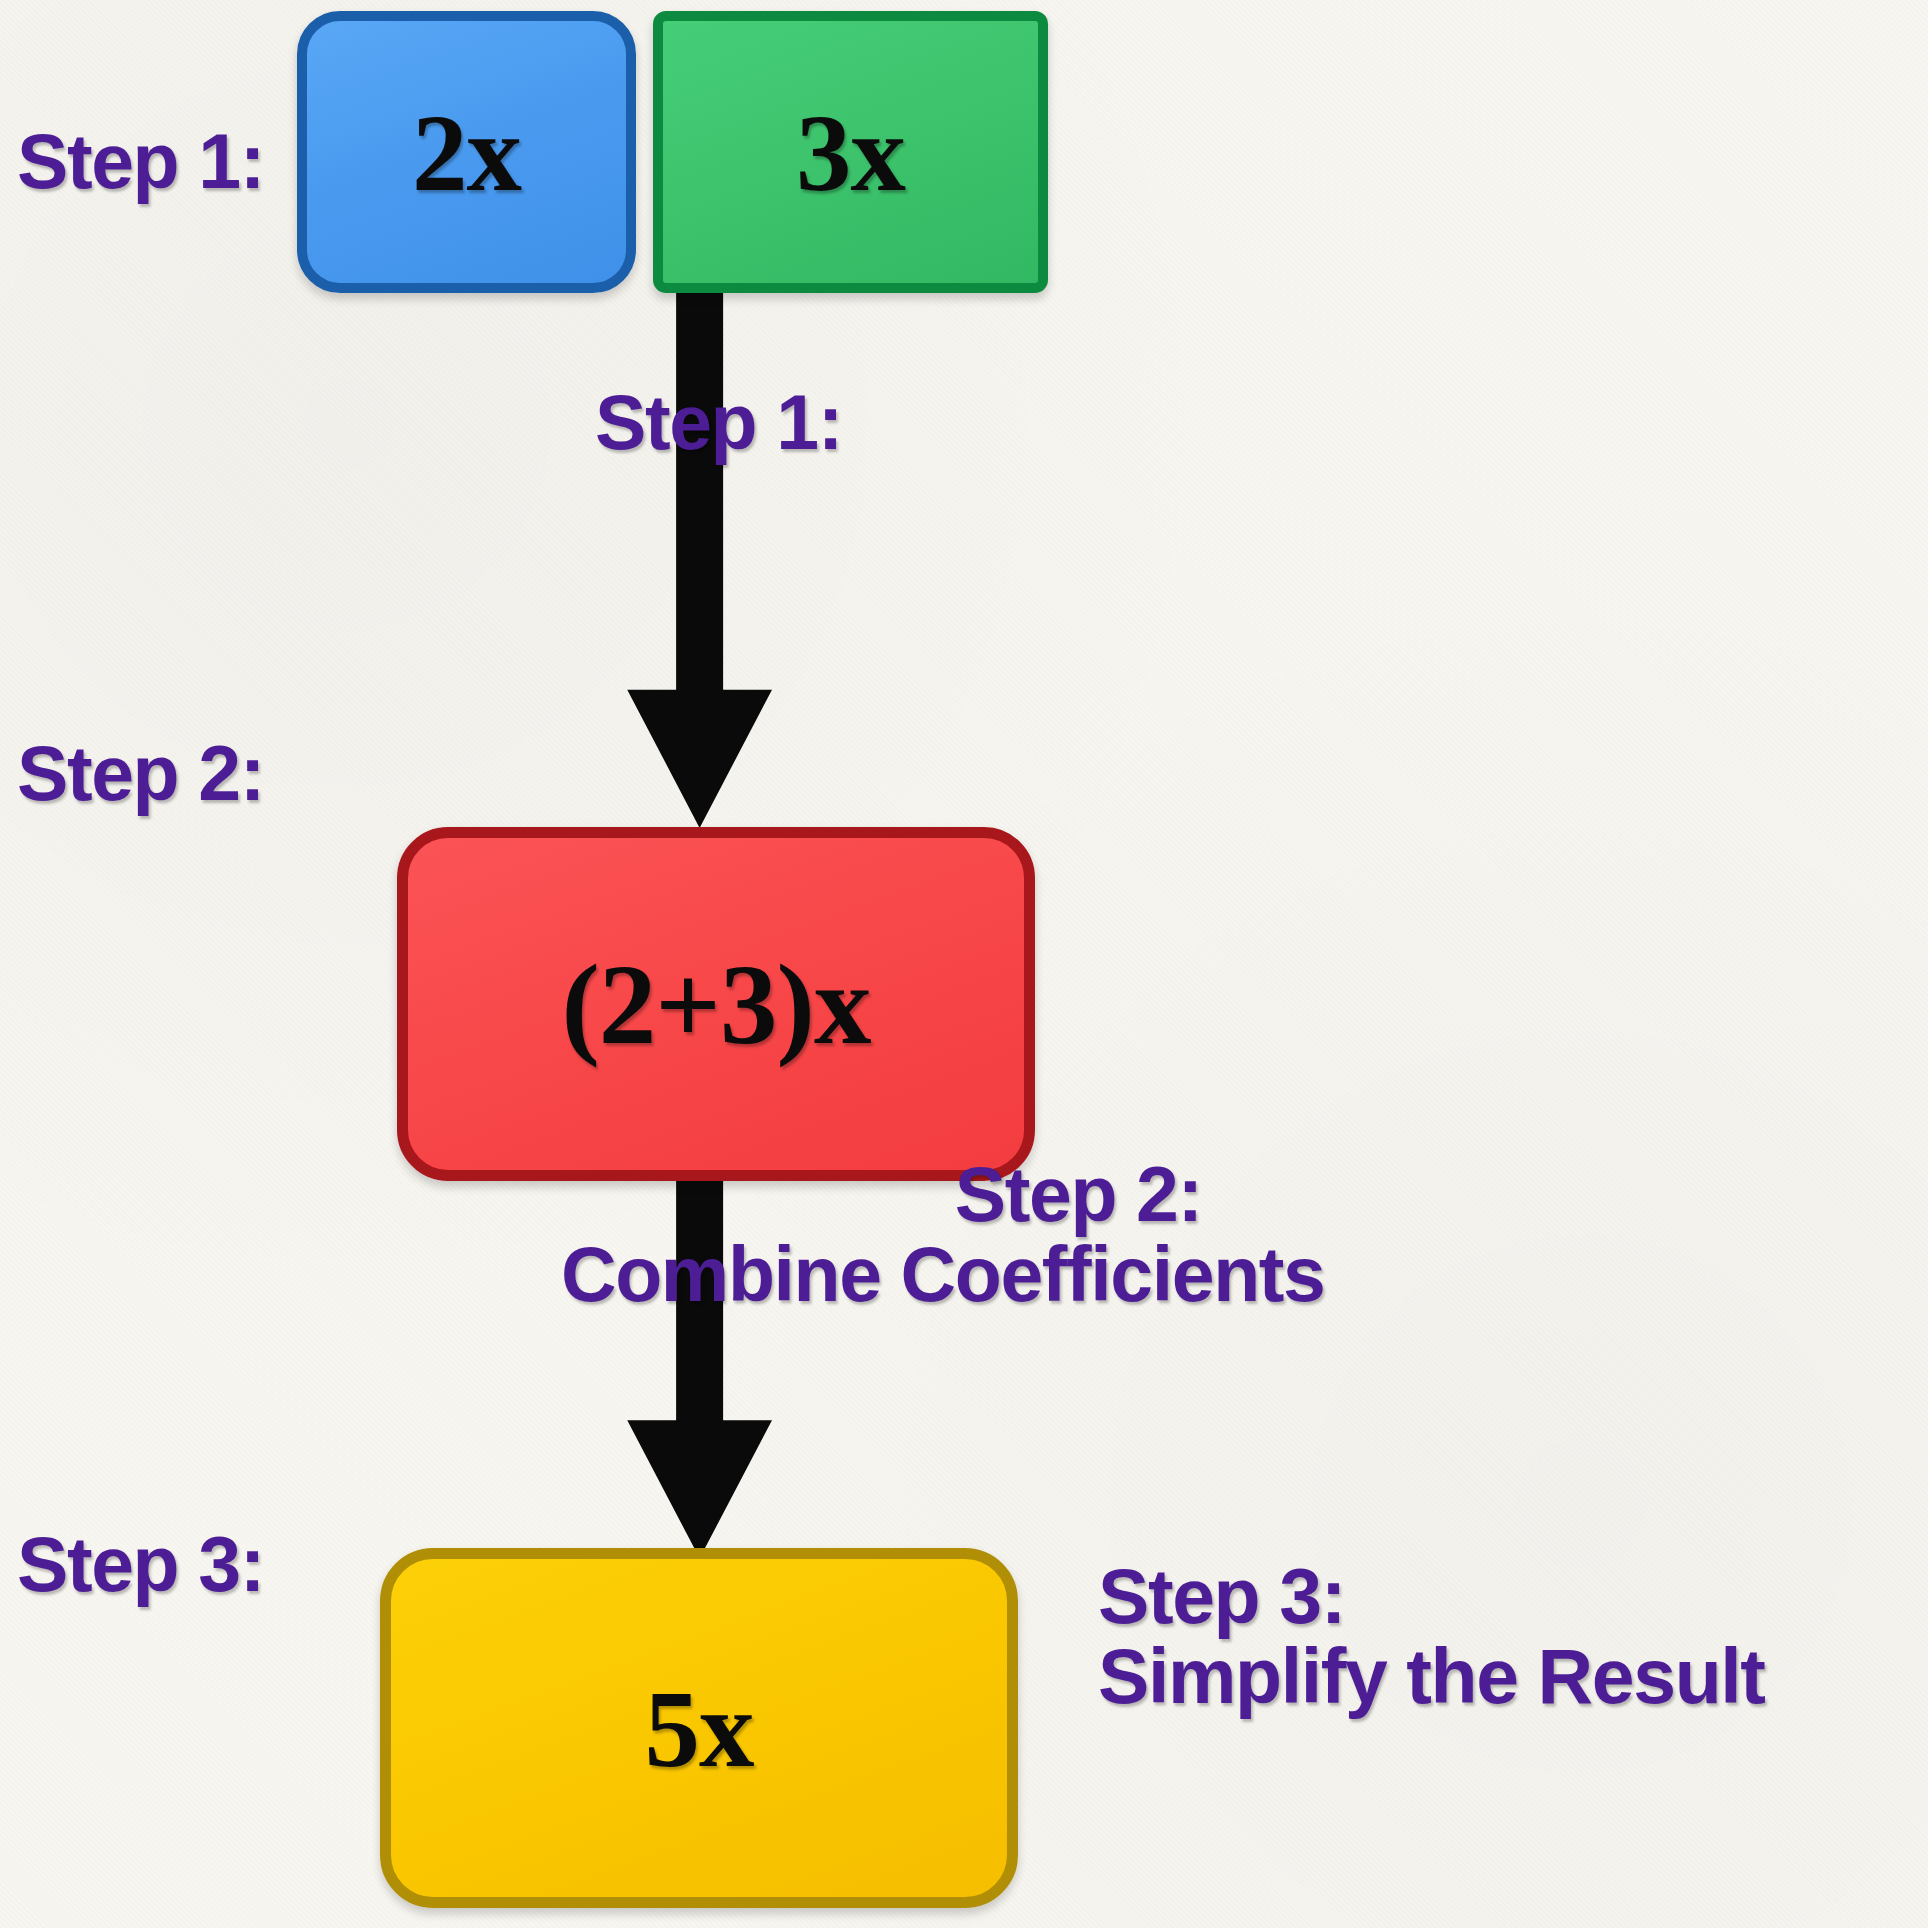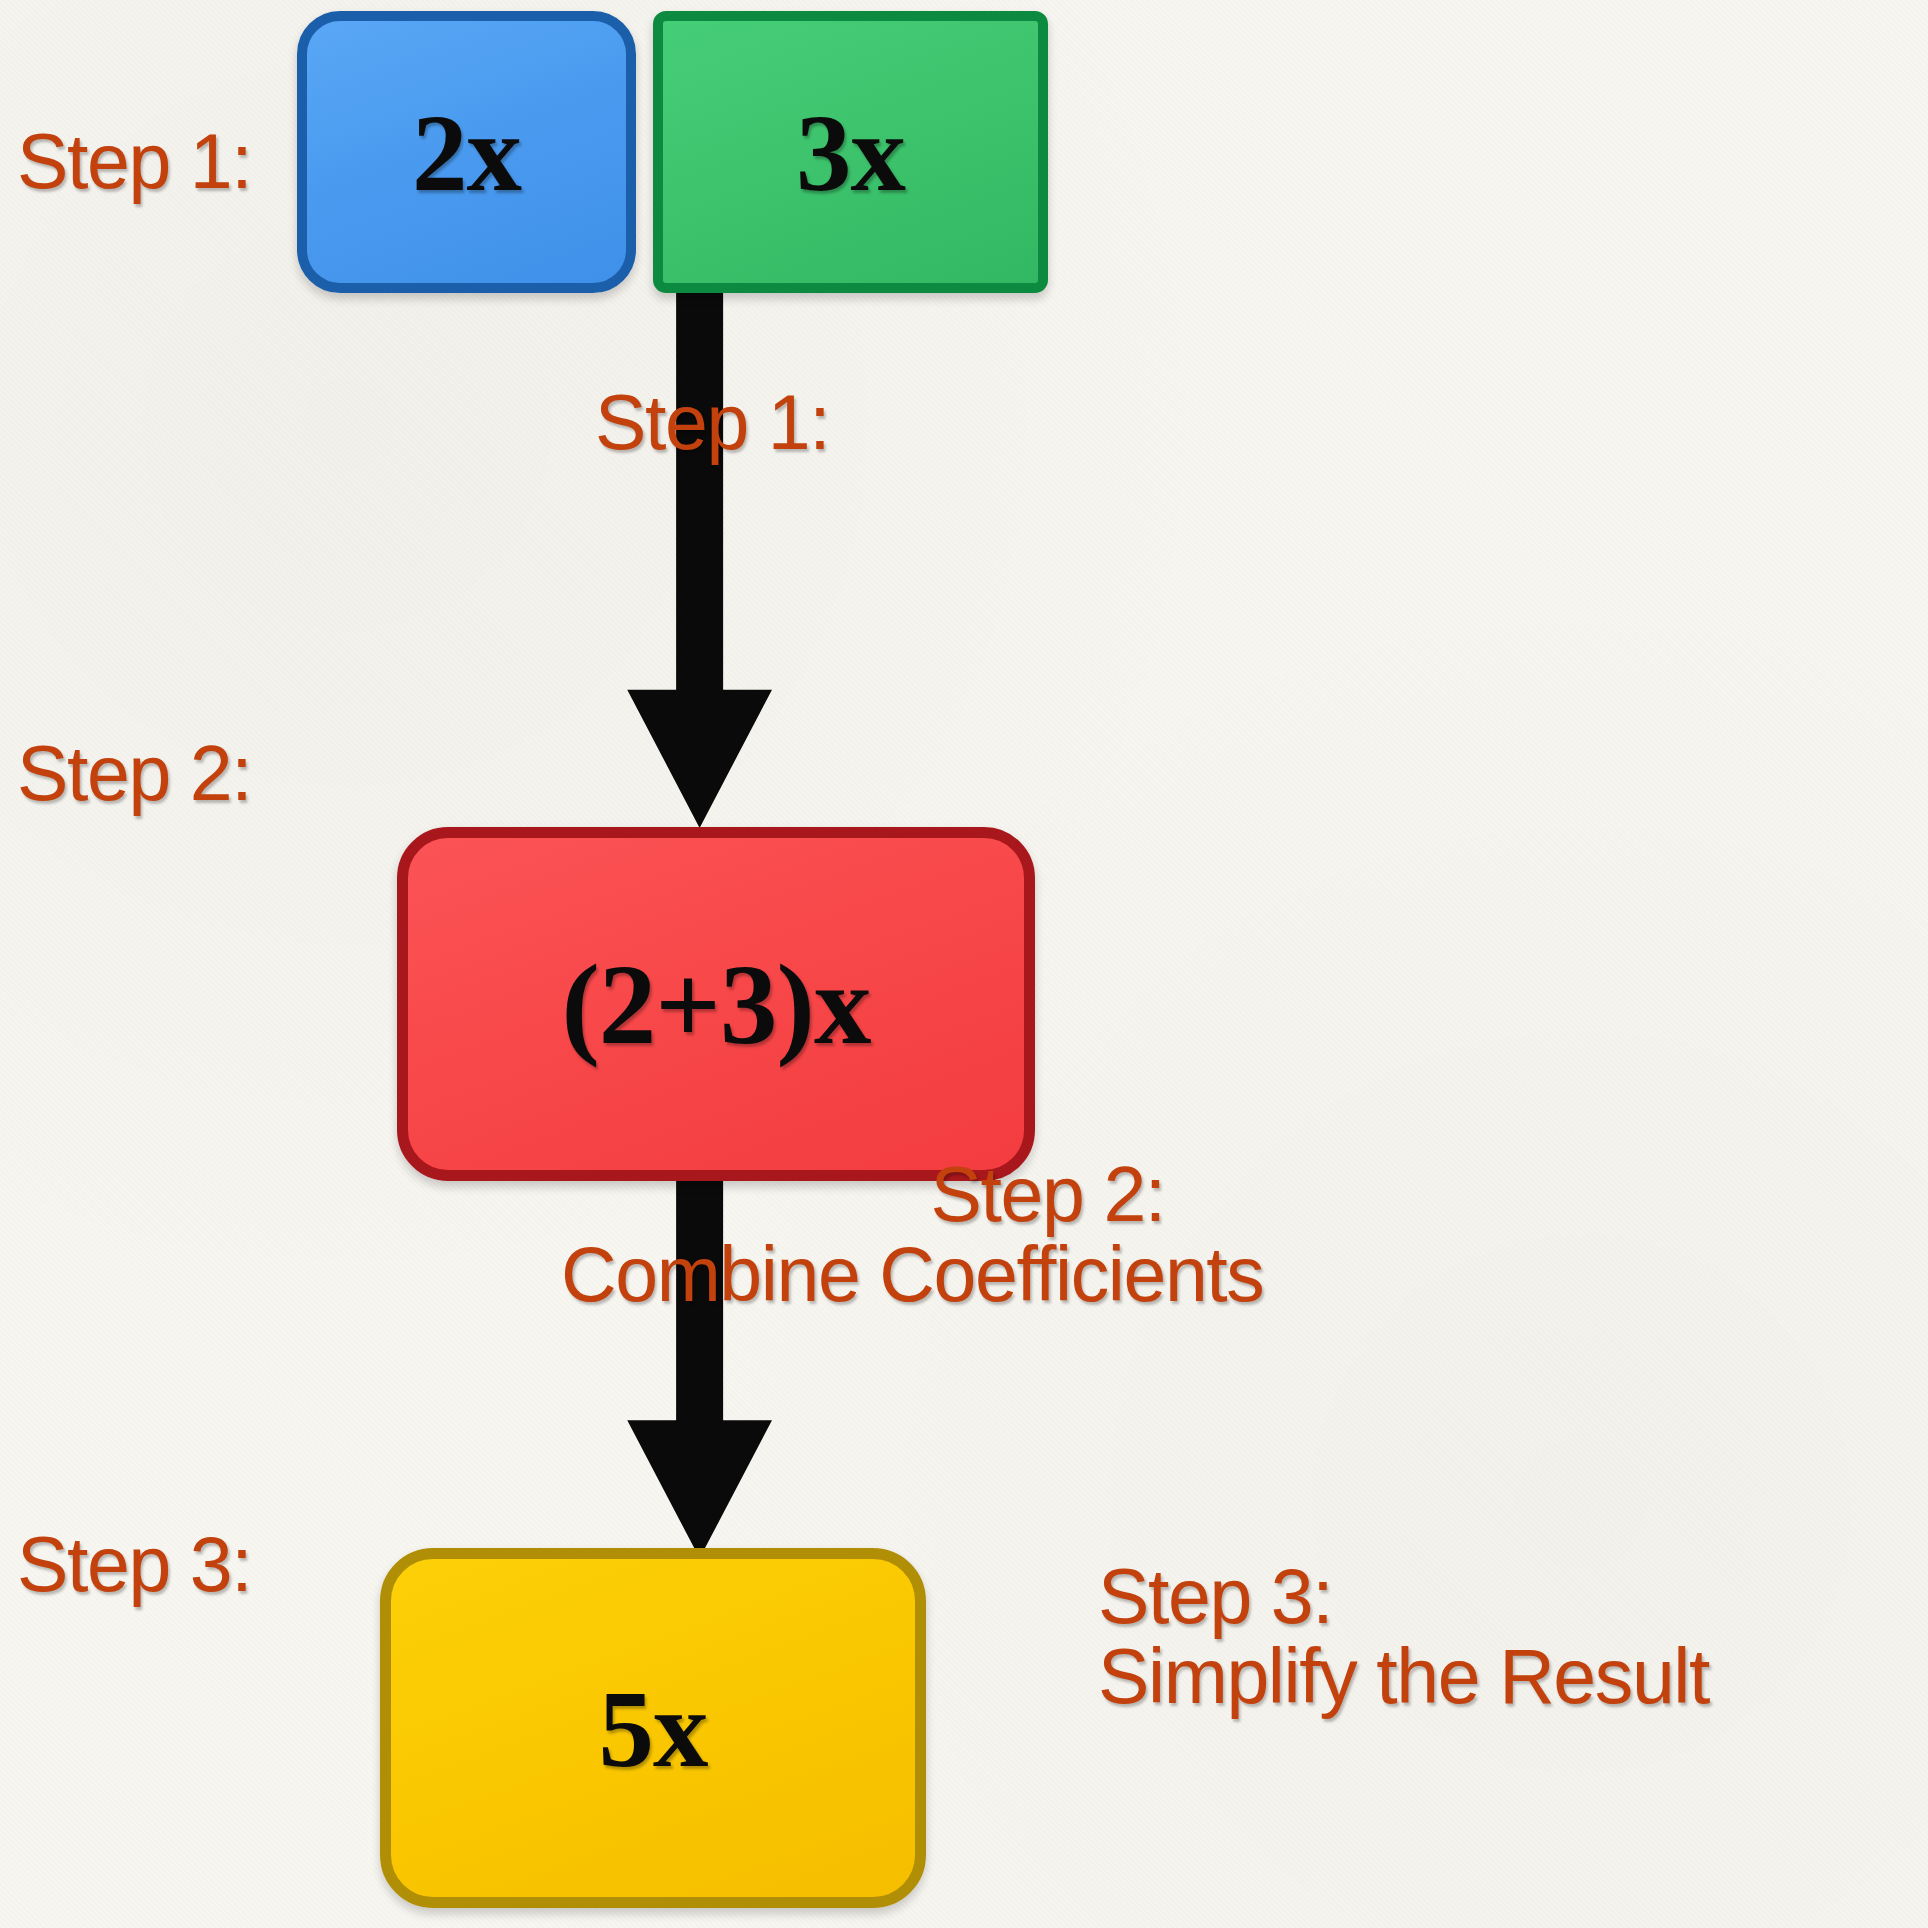--- a/index.html
+++ b/index.html
@@ -67,39 +67,39 @@
     left: 380px; top: 827px; width: 638px; height: 354px;
     background: linear-gradient(160deg, #fb5356 0%, #f8484a 45%, #f33c3f 100%);
     border: 11.3px solid #a8171b;
     border-radius: 51px;
     box-shadow: 0 5.6px 9.4px rgba(0,0,0,0.18);
     margin-left: 17px;
   }
   .box-red .node-label { font-size: 115px; }
 
   .box-yellow {
-    left: 380px; top: 1548px; width: 546px; height: 360px;
+    left: 380px; top: 1548px; width: 638px; height: 360px;
     background: linear-gradient(160deg, #fcd008 0%, #fac800 45%, #f5be00 100%);
     border: 11.3px solid #b08f06;
     border-radius: 53px;
     box-shadow: 0 5.6px 9.4px rgba(0,0,0,0.18);
   }
   .box-yellow .node-label { font-size: 111px; }
 
   .arrow {
     position: absolute;
     z-index: 1;
   }
   .arrow svg { display: block; }
 
   .side-label,
   .edge-label {
     position: absolute;
-    font-weight: normal;
-    color: #c2410c;
+    font-weight: bold;
+    color: #4c1d95;
     line-height: 1.04;
     letter-spacing: -1.4px;
     text-shadow: 1.9px 2.8px 2.8px rgba(0,0,0,0.25);
     white-space: nowrap;
     z-index: 3;
   }
   .side-label { font-size: 77px; }
   .edge-label { font-size: 77px; }
 
   .lbl-step1-left { left: 17px;  top: 121px; }

